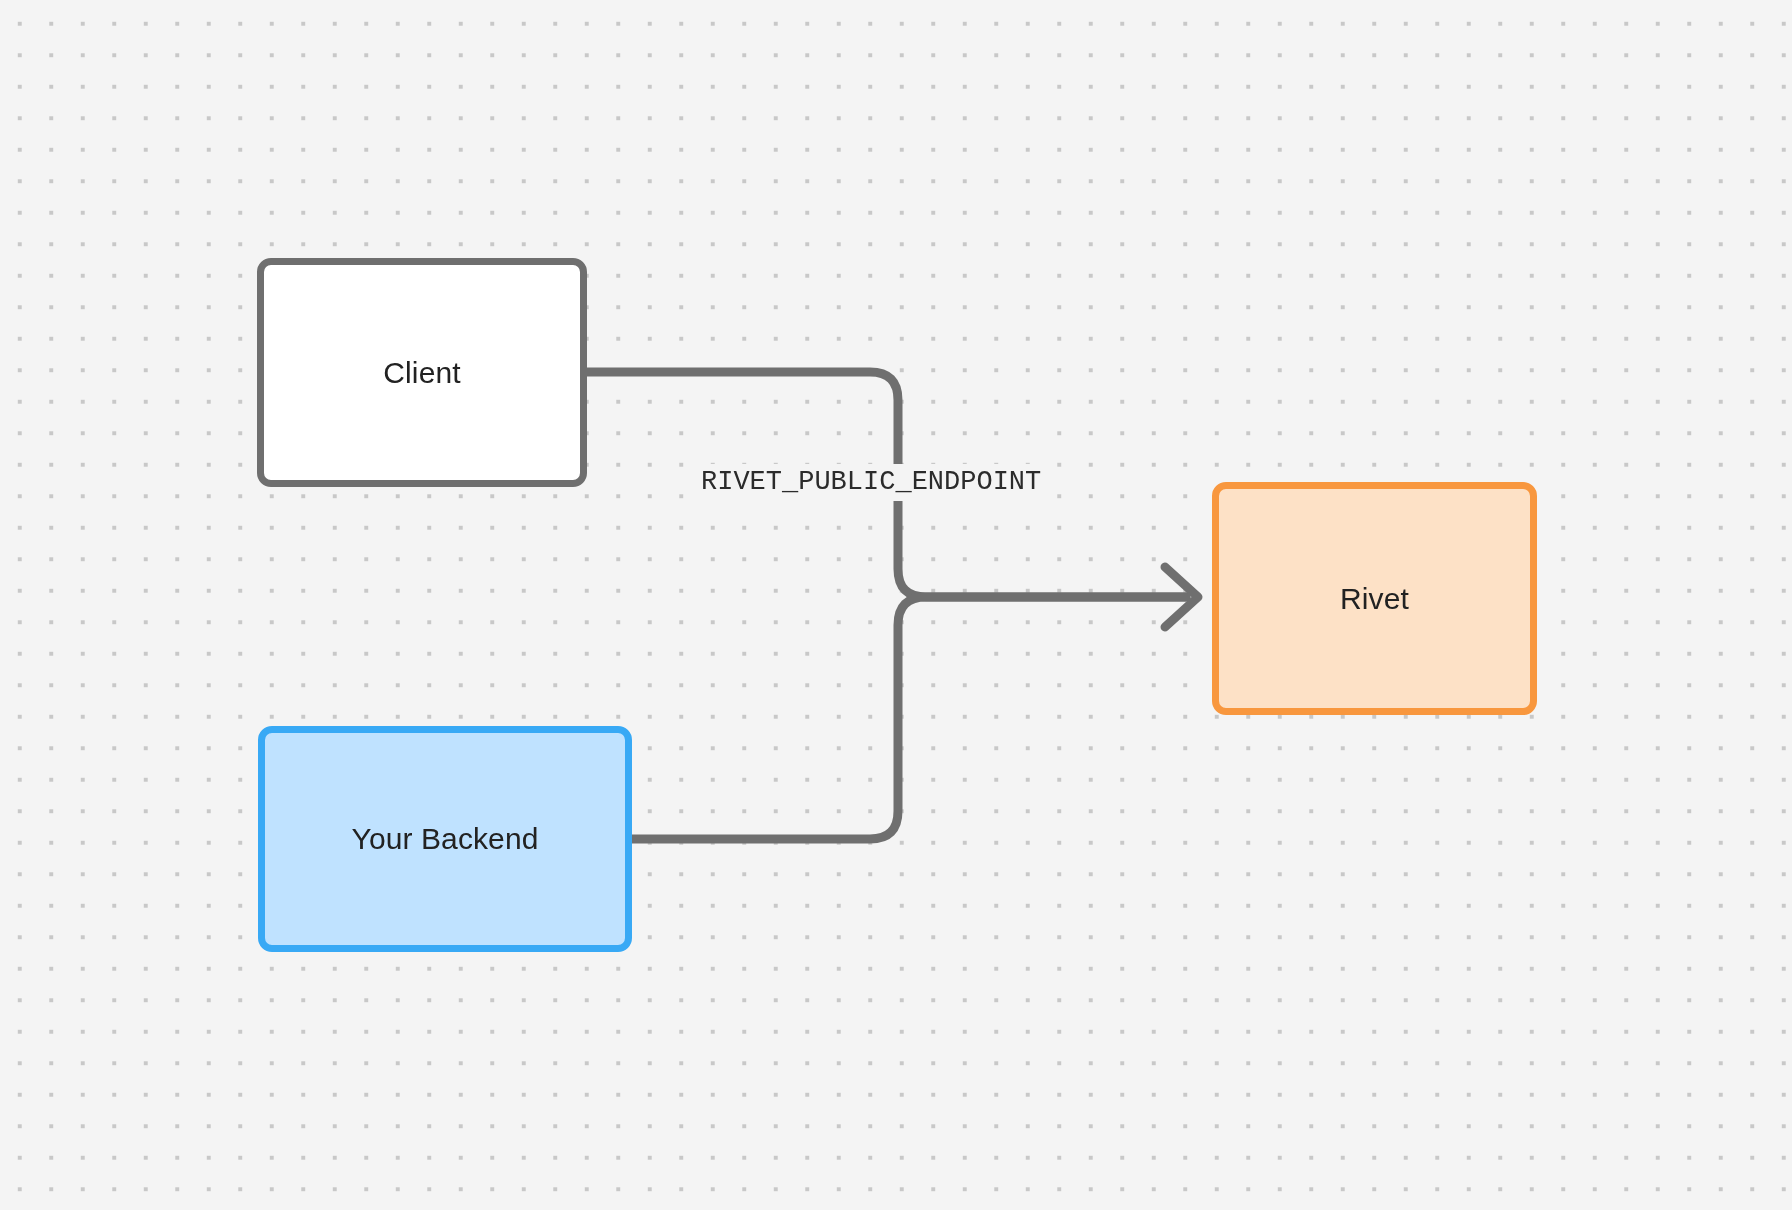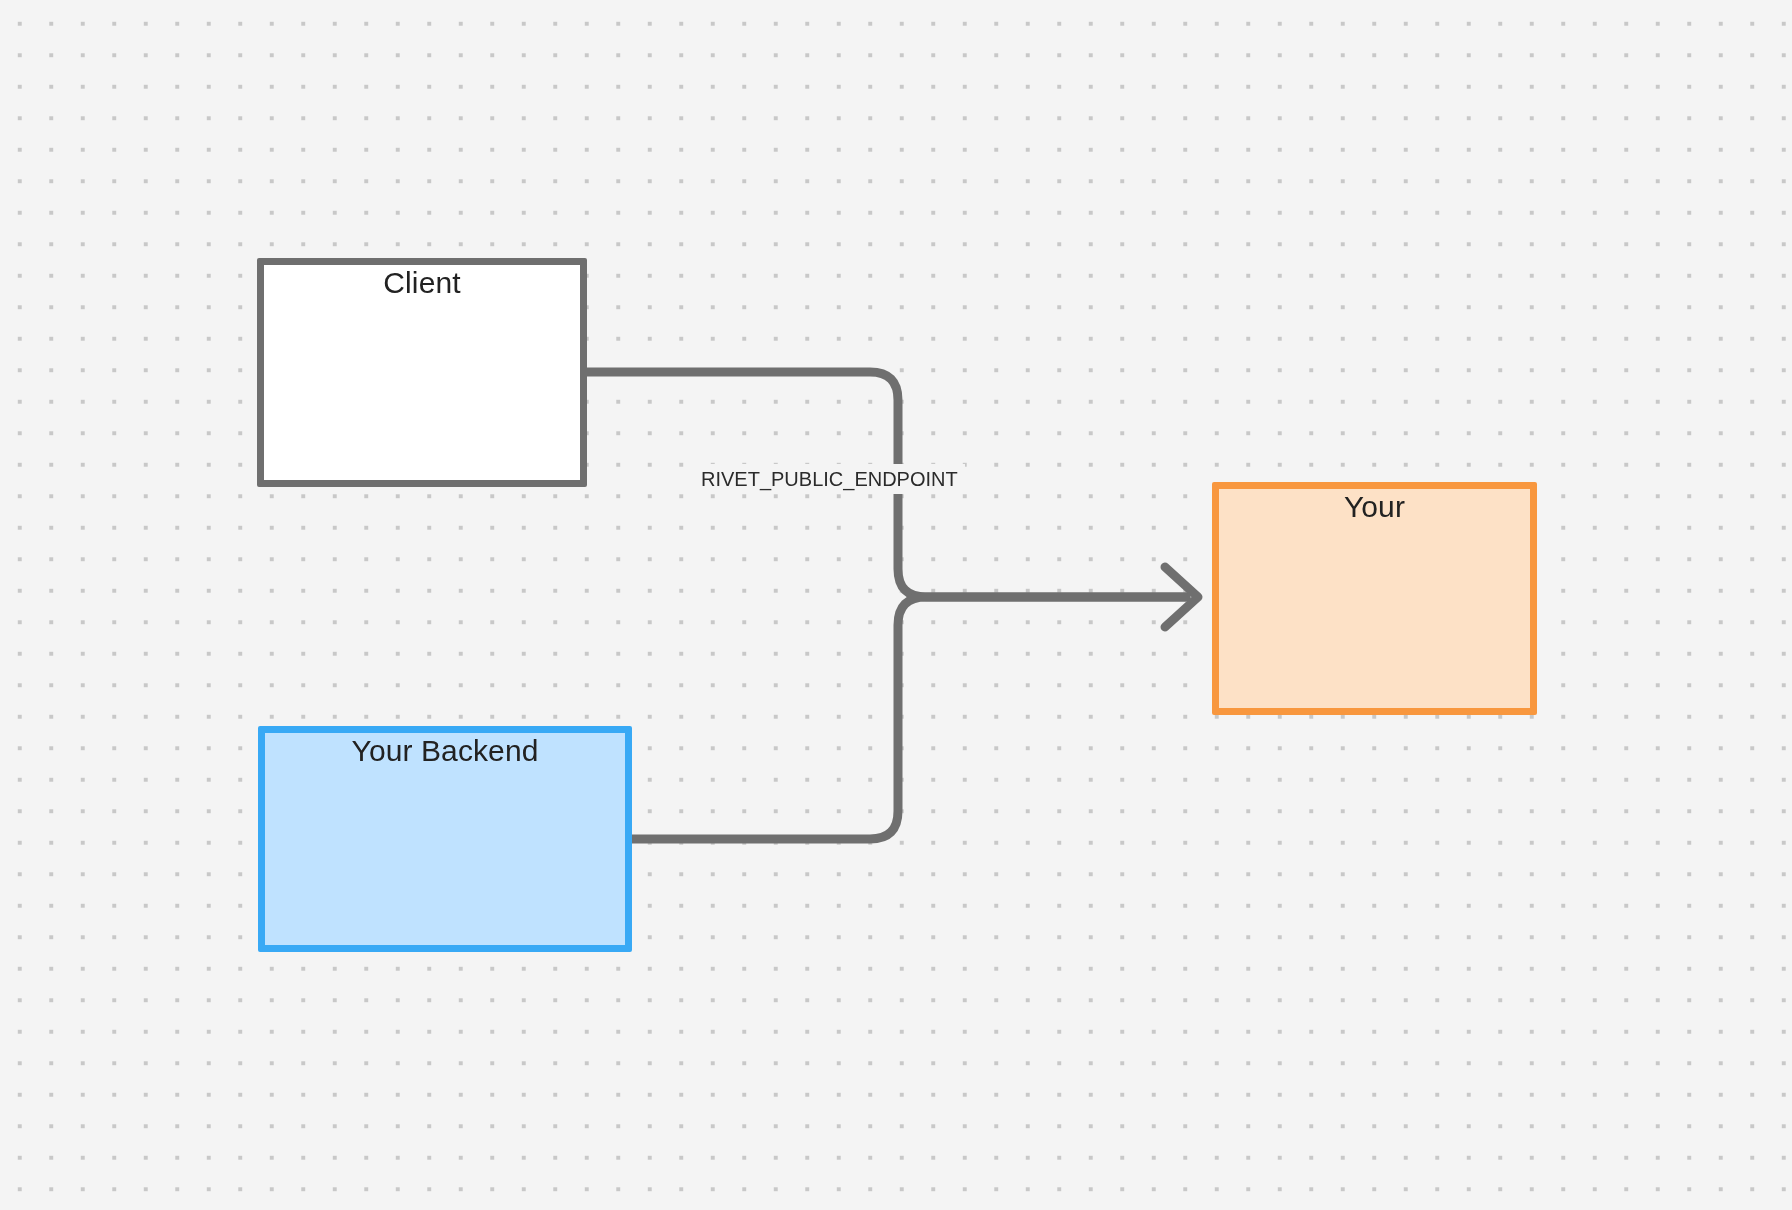--- a/index.html
+++ b/index.html
@@ -27,22 +27,23 @@
     left: 0;
     top: 0;
     width: 1792px;
     height: 1210px;
     pointer-events: none;
   }
   .node {
     position: absolute;
     box-sizing: border-box;
     display: flex;
+    align-items: center;
     justify-content: center;
-    border-radius: 2px;
+    border-radius: 14px;
     border-style: solid;
   }
   .node-label {
     font-family: "Liberation Sans", sans-serif;
     font-size: 30px;
     line-height: 1.2;
     color: #222222;
     letter-spacing: 0.1px;
     white-space: nowrap;
   }
@@ -68,22 +69,22 @@
     left: 1212px;
     top: 482px;
     width: 325px;
     height: 233px;
     background-color: #fde1c6;
     border-width: 7px;
     border-color: #f8973e;
   }
   .edge-label {
     position: absolute;
-    font-family: Liberation Sans, sans-serif;
-    font-size: 20px;
+    font-family: Liberation Mono, monospace;
+    font-size: 27px;
     line-height: 1;
     color: #2b2b2b;
     white-space: nowrap;
     background-color: #f4f4f4;
     padding: 5px 7px;
     letter-spacing: 0px;
   }
   #label-public-endpoint {
     left: 694px;
     top: 464px;
@@ -119,19 +120,19 @@
 
   <div class="node" id="node-client">
     <span class="node-label">Client</span>
   </div>
 
   <div class="node" id="node-backend">
     <span class="node-label">Your Backend</span>
   </div>
 
   <div class="node" id="node-rivet">
-    <span class="node-label">Your</span>
+    <span class="node-label">Rivet</span>
   </div>
 
   <div class="edge-label" id="label-public-endpoint">RIVET_PUBLIC_ENDPOINT</div>
 
 
 </div>
 
 </body></html>

